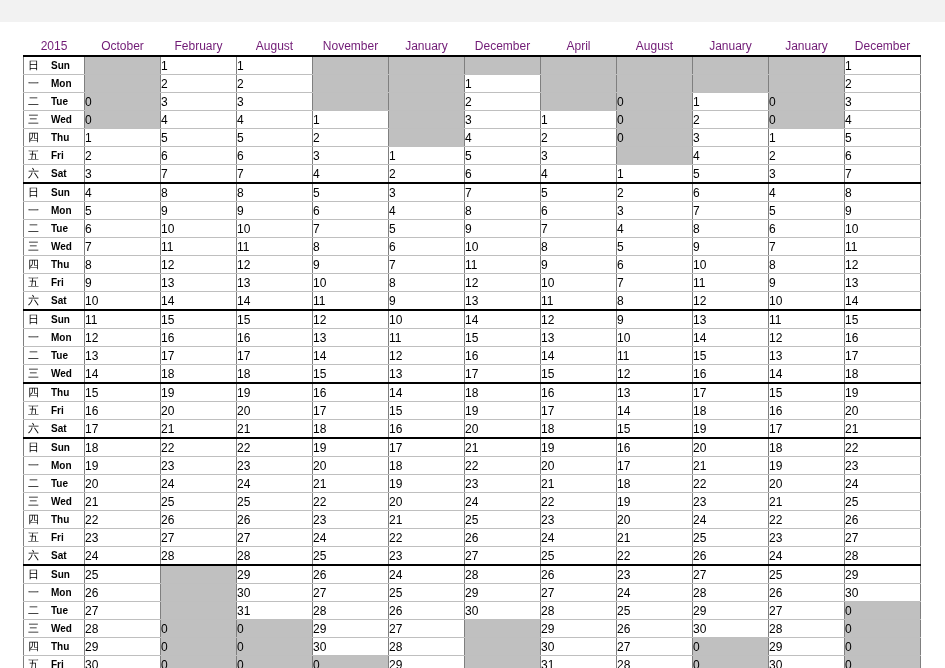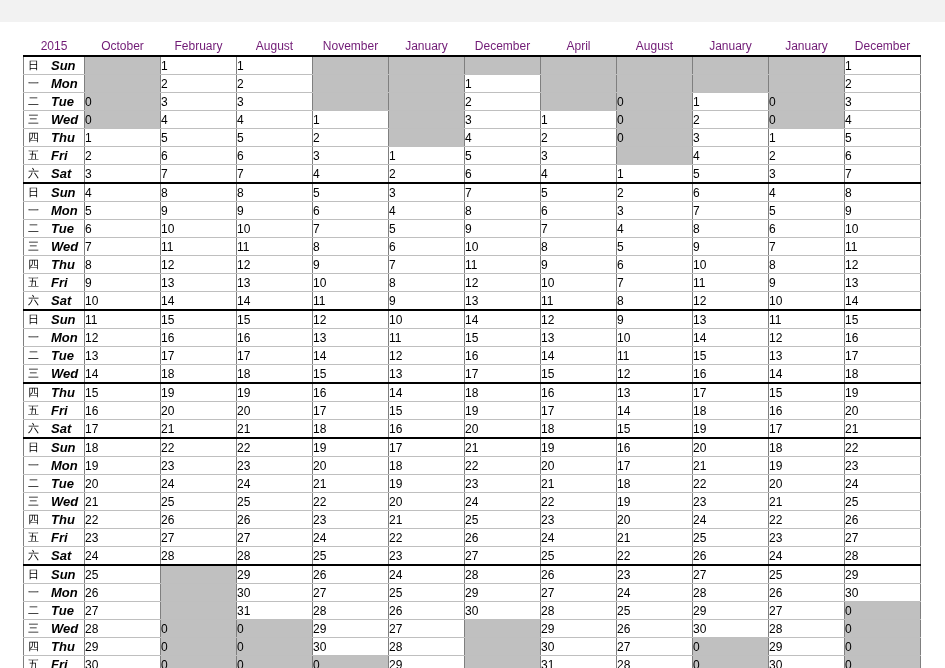--- a/index.html
+++ b/index.html
@@ -90,25 +90,24 @@
     padding-left: 4px;
   }
   td.daycell .cn {
     font-family: "DejaVu Sans", sans-serif;
     font-size: 11px;
     width: 16px;
     text-align: left;
     line-height: 1;
   }
   td.daycell .en {
-    font-size: 13px;
+    font-size: 10px;
     font-weight: bold;
     padding-left: 7px;
     line-height: 1;
-    font-style: italic;
   }
   
   td.datecell {
     width: 75px;
     background: #ffffff;
     padding-left: 3px;
     font-size: 12px;
   }
   td.datecell.grey {
     background: #c0c0c0;

